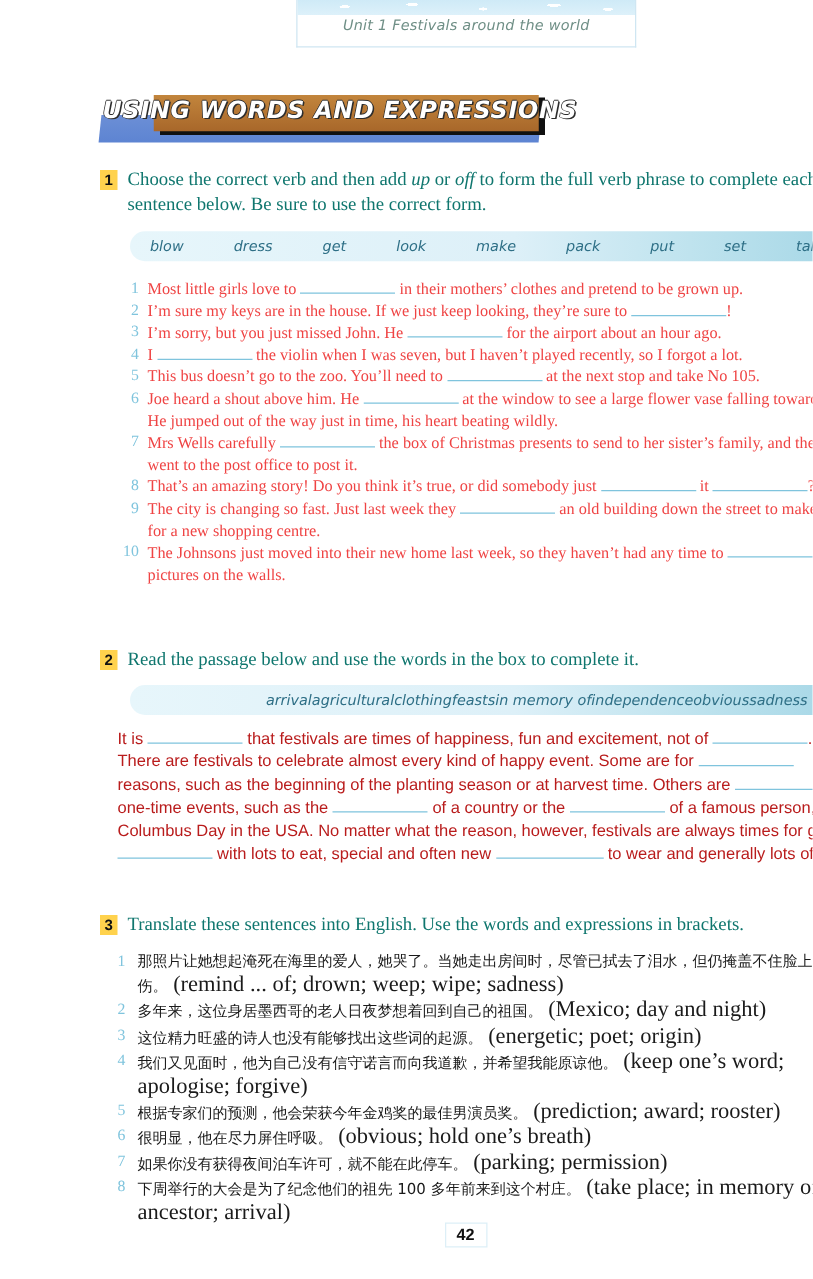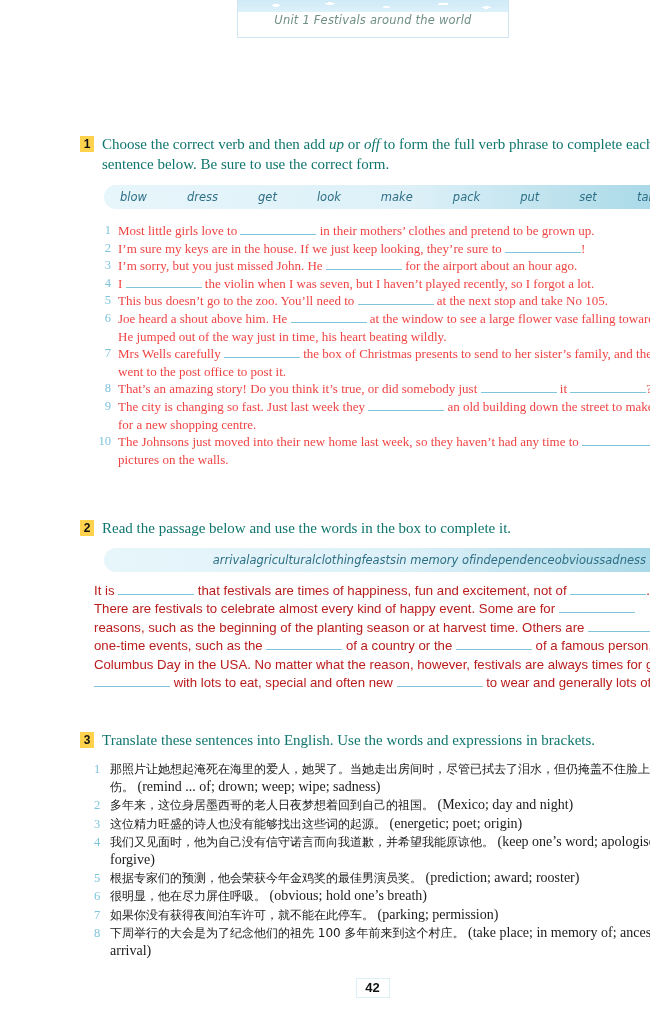--- a/index.html
+++ b/index.html
@@ -234,21 +234,21 @@
     line-height: 18.2px;
     color: #1a1a1a;
   }
   .cnlist .t .cn {
     font-family: "DejaVu Sans", sans-serif;
     font-size: 12px;
     color: #1a1a1a;
   }
   .cnlist .t .en {
     font-family: "Liberation Serif", serif;
-    font-size: 14px;
+    font-size: 18px;
   }
 
   
   .pageno {
     position: absolute;
     left: 0; right: 0;
     top: 978px;
     text-align: center;
     font-family: "Liberation Sans", sans-serif;
     font-size: 13px;
@@ -264,20 +264,26 @@
 </head>
 <body>
 
 <div class="page">
 
   <div class="runhead">
     <div class="runhead-band"></div>
     <div class="runhead-text">Unit 1  Festivals around the world</div>
   </div>
 
+  <div class="banner">
+    <div class="blue"></div>
+    <div class="shadow"></div>
+    <div class="orange"></div>
+    <div class="title">USING WORDS AND EXPRESSIONS</div>
+  </div>
 
   <div class="ex" style="top:134px;">
     <div class="ex-head">
       <div class="ex-num">1</div>
       <div class="ex-instr">Choose the correct verb and then add <i>up</i> or <i>off</i> to form the full verb phrase to complete each sentence below. Be sure to use the correct form.</div>
     </div>
   </div>
 
   <div class="wordbox" style="left:56px; top:185px; width:560px; padding:0 16px; justify-content:space-between;gap:40px;">
       <span>blow</span>

